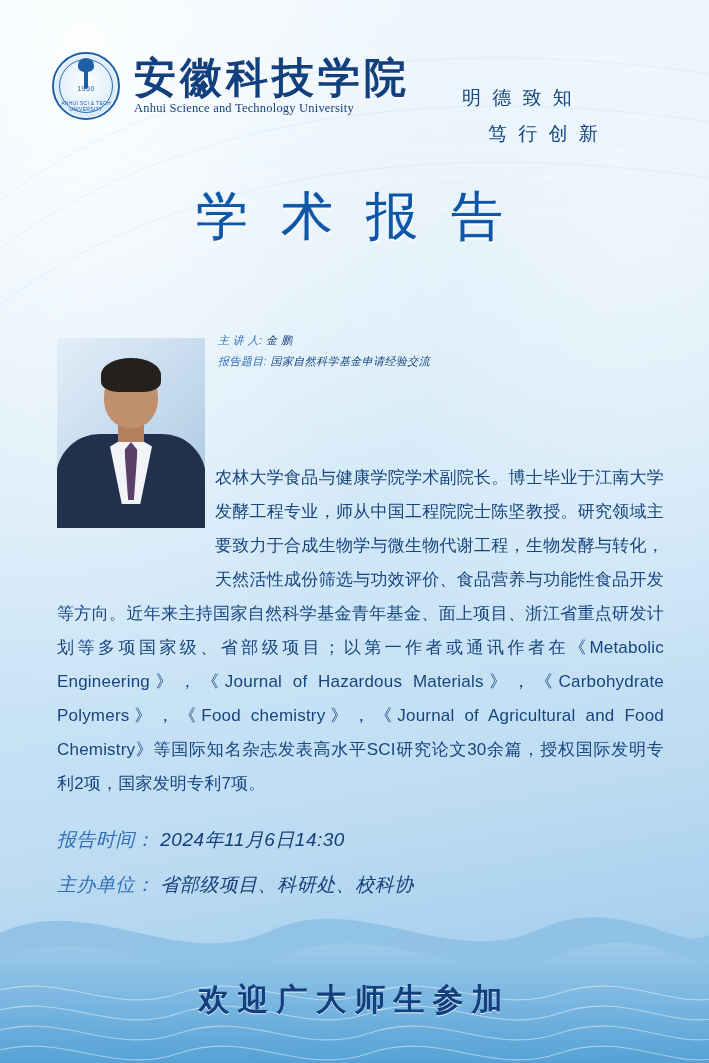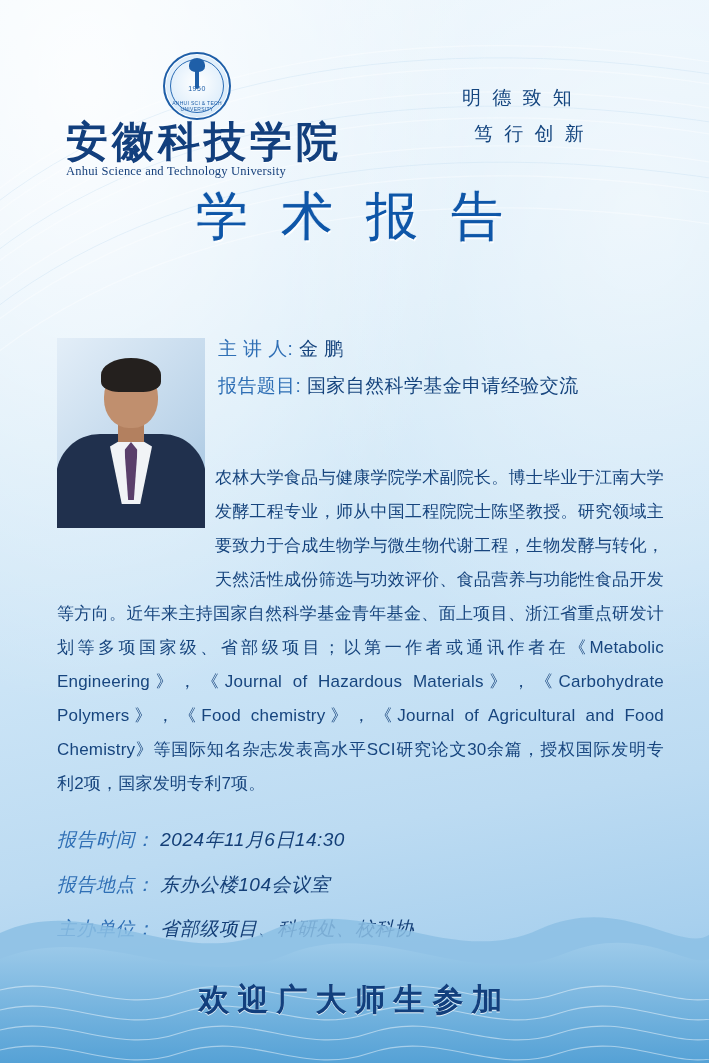--- a/index.html
+++ b/index.html
@@ -19,21 +19,21 @@
     overflow:hidden;
   }
   
   .arcs{position:absolute;left:0;top:0;width:709px;height:420px;opacity:.5;pointer-events:none;}
   .waves{position:absolute;left:0;bottom:0;width:709px;height:190px;pointer-events:none;}
 
   
   .header{
     position:absolute;left:0;top:52px;width:709px;height:90px;
   }
-  .logo-wrap{position:absolute;left:52px;top:0px;display:flex;align-items:center;flex-direction:column;}
+  .logo-wrap{position:absolute;left:52px;top:0px;display:flex;align-items:center;}
   .seal{
     width:64px;height:64px;border-radius:50%;
     border:2px solid #1f5fa8;
     background:radial-gradient(circle at 50% 45%, #ffffff 0%, #dfeefb 60%, #bcdcf3 100%);
     position:relative;box-shadow:0 0 0 1px #ffffff inset;
     flex:0 0 auto;
   }
   .seal .inner-ring{
     position:absolute;left:5px;top:5px;right:5px;bottom:5px;border-radius:50%;
     border:1px solid #2a6cb5;
@@ -63,21 +63,21 @@
   }
   .uni-en{
     font-size:12.5px;color:#17417c;letter-spacing:.2px;
     font-family:"Liberation Serif","DejaVu Serif",serif;
   }
   .motto{
     position:absolute;left:462px;top:28px;
     font-size:19px;color:#14457f;letter-spacing:3px;line-height:1.9;
     font-family:"Liberation Sans","DejaVu Sans",sans-serif;
   }
-  .motto .l2{margin-left:12px;display:block;}
+  .motto .l2{margin-left:26px;display:block;}
 
   
   .main-title{
     position:absolute;left:0;top:182px;width:709px;text-align:center;
     font-family:"Liberation Serif","DejaVu Serif",serif;
     font-size:52px;font-weight:normal;letter-spacing:10px;
     color:#0e56a8;
     text-shadow:1px 2px 0 rgba(255,255,255,.9), 0 0 1px #0e56a8;
   }
 
@@ -116,21 +116,21 @@
     position:absolute;left:50%;top:104px;transform:translateX(-50%);
     width:13px;height:58px;background:#5a3f6b;
     clip-path:polygon(50% 0,100% 14%,72% 100%,28% 100%,0 14%);
   }
 
   
   .info{
     position:absolute;left:218px;top:330px;width:446px;
     color:#17457e;
   }
-  .info .row{font-size:19px;line-height:1.95;letter-spacing:.4px;}
+  .info .row{font-size:11px;line-height:1.95;letter-spacing:.4px;font-style:italic;}
   .info .label{color:#2f6fb5;}
   .bio{
     position:absolute;left:57px;top:392px;width:607px;
     color:#17457e;font-size:17px;line-height:2.0;text-align:justify;
     letter-spacing:.2px;
     text-indent:0;
     margin-top:35px;
   }
   .bio-firstline{
     position:absolute;left:218px;top:392px;width:446px;
@@ -223,24 +223,20 @@
     <span style="float:left;width:158px;height:104px;"></span>
     <span>农林大学食品与健康学院学术副院长。博士毕业于江南大学发酵工程专业，师从中国工程院院士陈坚教授。研究领域主要致力于合成生物学与微生物代谢工程，生物发酵与转化，天然活性成份筛选与功效评价、食品营养与功能性食品开发等方向。近年来主持国家自然科学基金青年基金、面上项目、浙江省重点研发计划等多项国家级、省部级项目；以第一作者或通讯作者在《Metabolic Engineering》，《Journal of Hazardous Materials》，《Carbohydrate Polymers》，《Food chemistry》，《Journal of Agricultural and Food Chemistry》等国际知名杂志发表高水平SCI研究论文30余篇，授权国际发明专利2项，国家发明专利7项。</span>
   </div>
 
   <div class="meta">
     <div class="mrow">
       <span class="mlabel">报告时间：</span>
       <span>2024年11月6日14:30</span>
     </div>
     <div class="mrow">
-      <span class="mlabel">报告地点：</span>
-      <span>东办公楼104会议室</span>
-    </div>
-    <div class="mrow">
       <span class="mlabel">主办单位：</span>
       <span>省部级项目、科研处、校科协</span>
     </div>
   </div>
 
   <svg class="waves" viewBox="0 0 709 190" preserveAspectRatio="none">
     <defs>
       <linearGradient id="wg" x1="0" y1="0" x2="0" y2="1">
         <stop offset="0%" stop-color="#9ecbea"></stop>
         <stop offset="100%" stop-color="#4f9ed4"></stop>

